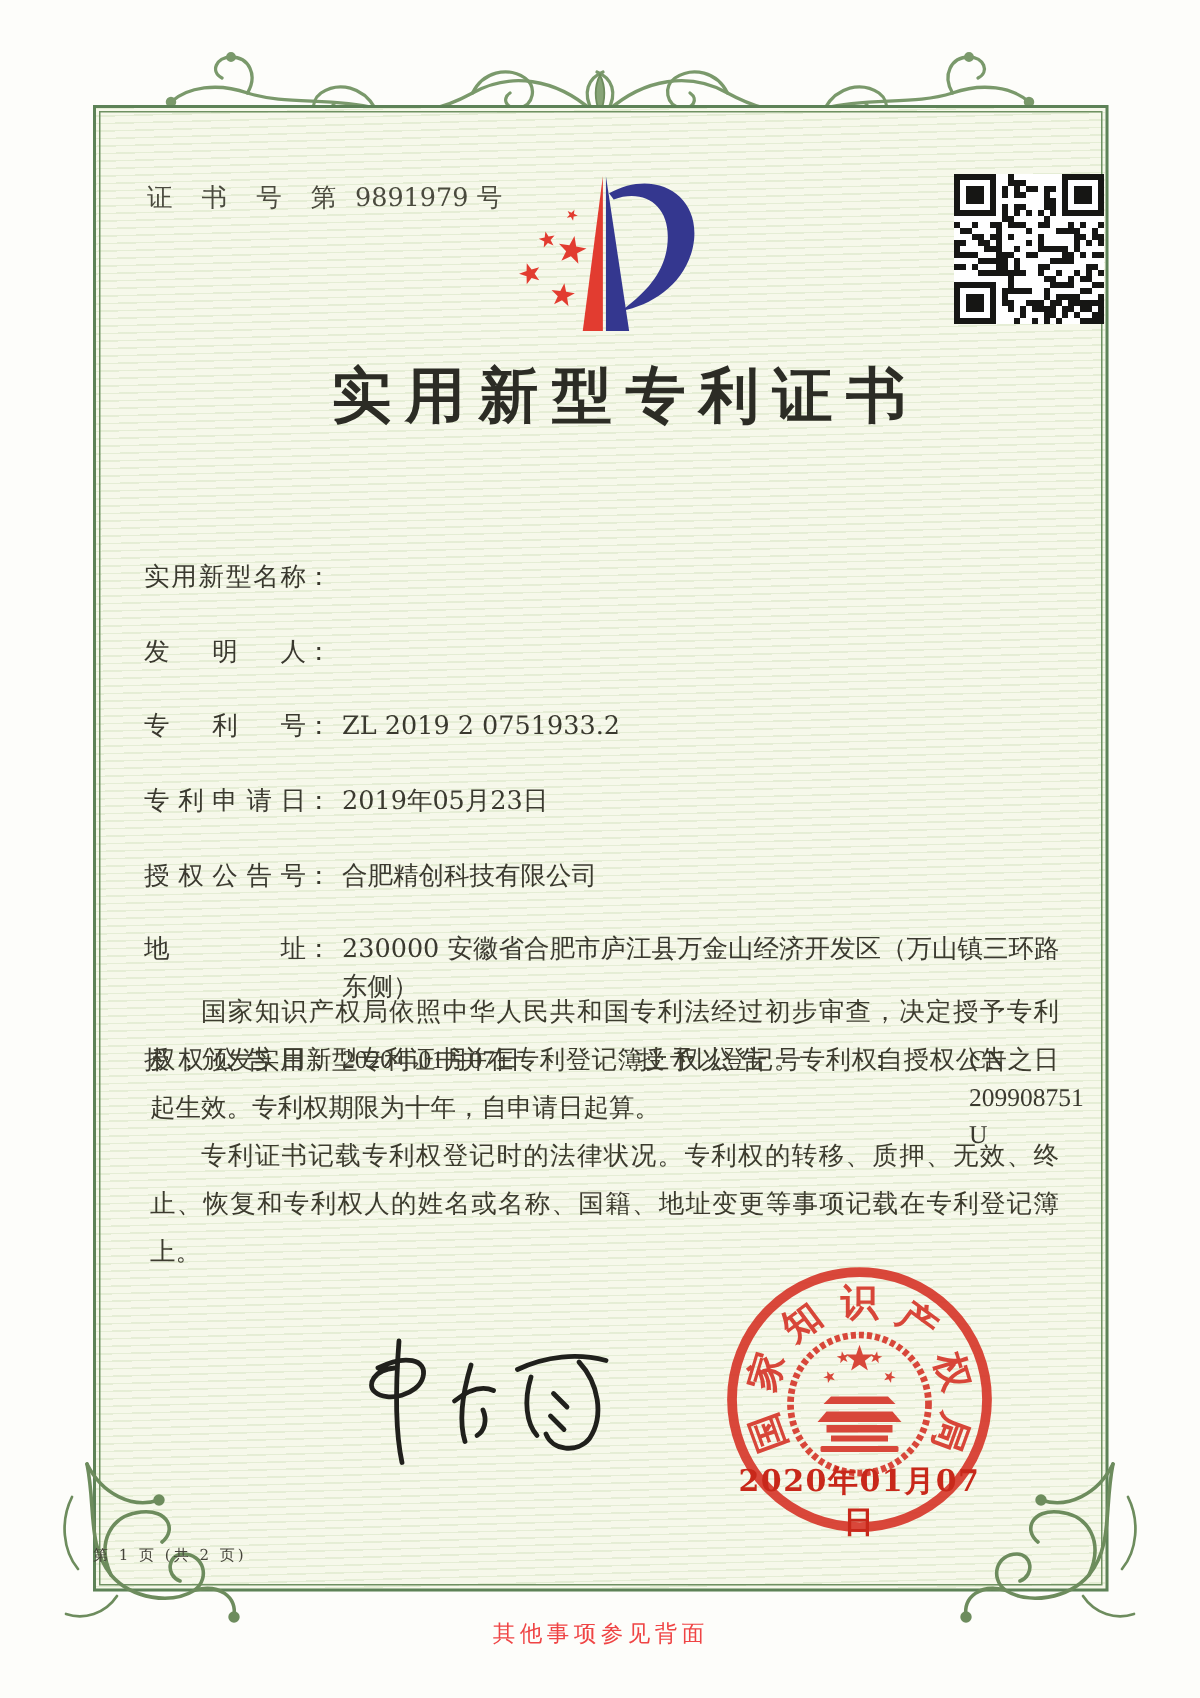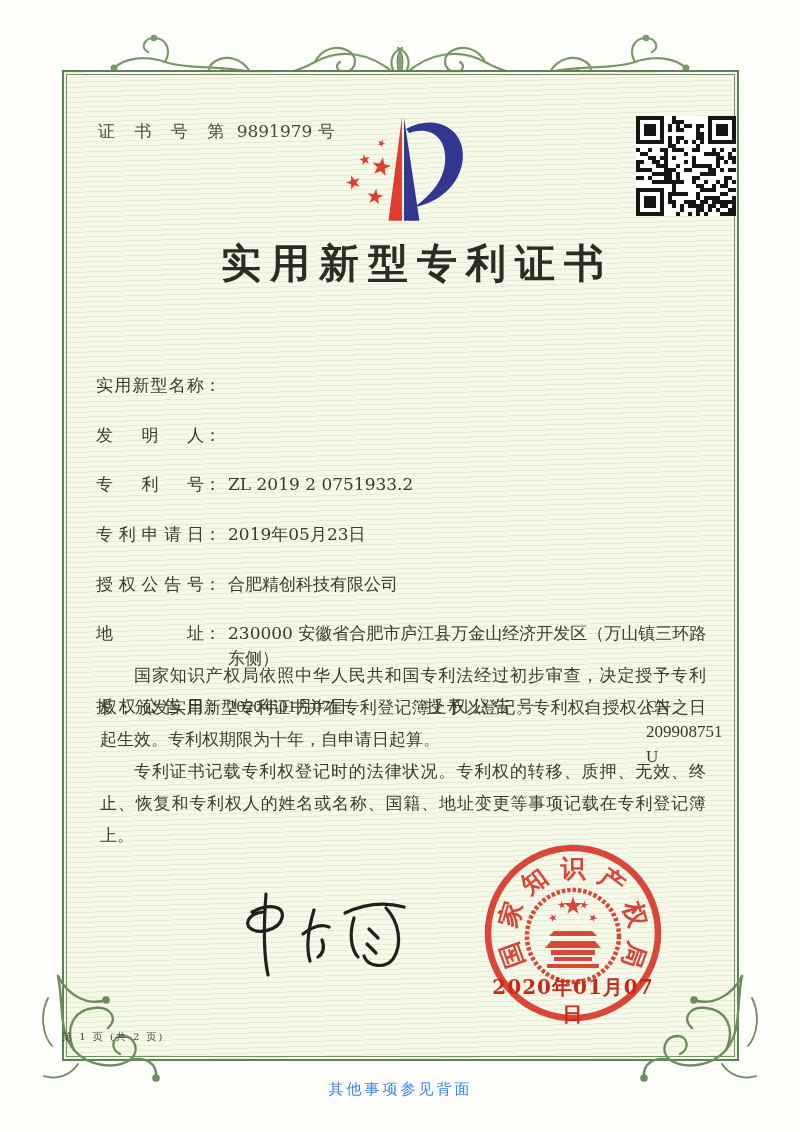--- a/index.html
+++ b/index.html
@@ -61,21 +61,21 @@
   .seal-date{
     position:absolute;left:484px;top:974px;width:178px;text-align:center;
     font-size:20px;font-weight:bold;color:#c8281a;letter-spacing:1px;
   }
   .page-num{
     position:absolute;left:62px;top:1030px;width:677px;text-align:left;
     font-size:10px;color:#45443a;letter-spacing:2px;
   }
   .back-note{
     position:absolute;left:62px;top:1080px;width:677px;text-align:center;
-    font-size:15px;color:#3b82f6;letter-spacing:3px;
+    font-size:15px;color:#ef4444;letter-spacing:3px;
   }
   svg text.seal-ch{font-size:25px;font-weight:bold;font-family:"DejaVu Serif",serif;}
 </style>
 </head>
 <body>
 
 <div class="page">
 
   <svg class="ornament top-band" viewBox="0 0 580 72">
     <defs>

